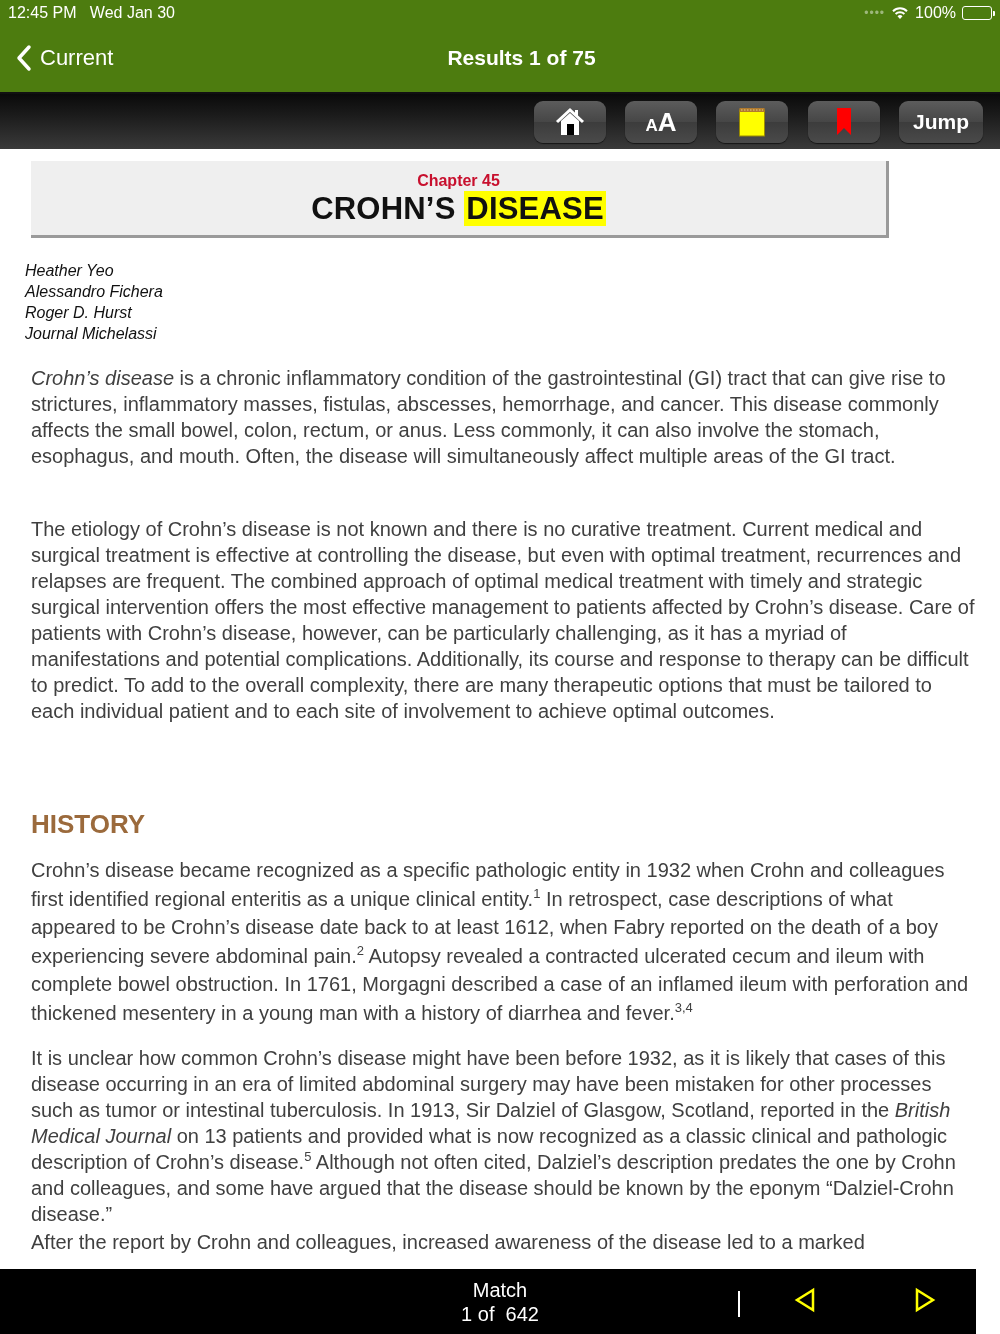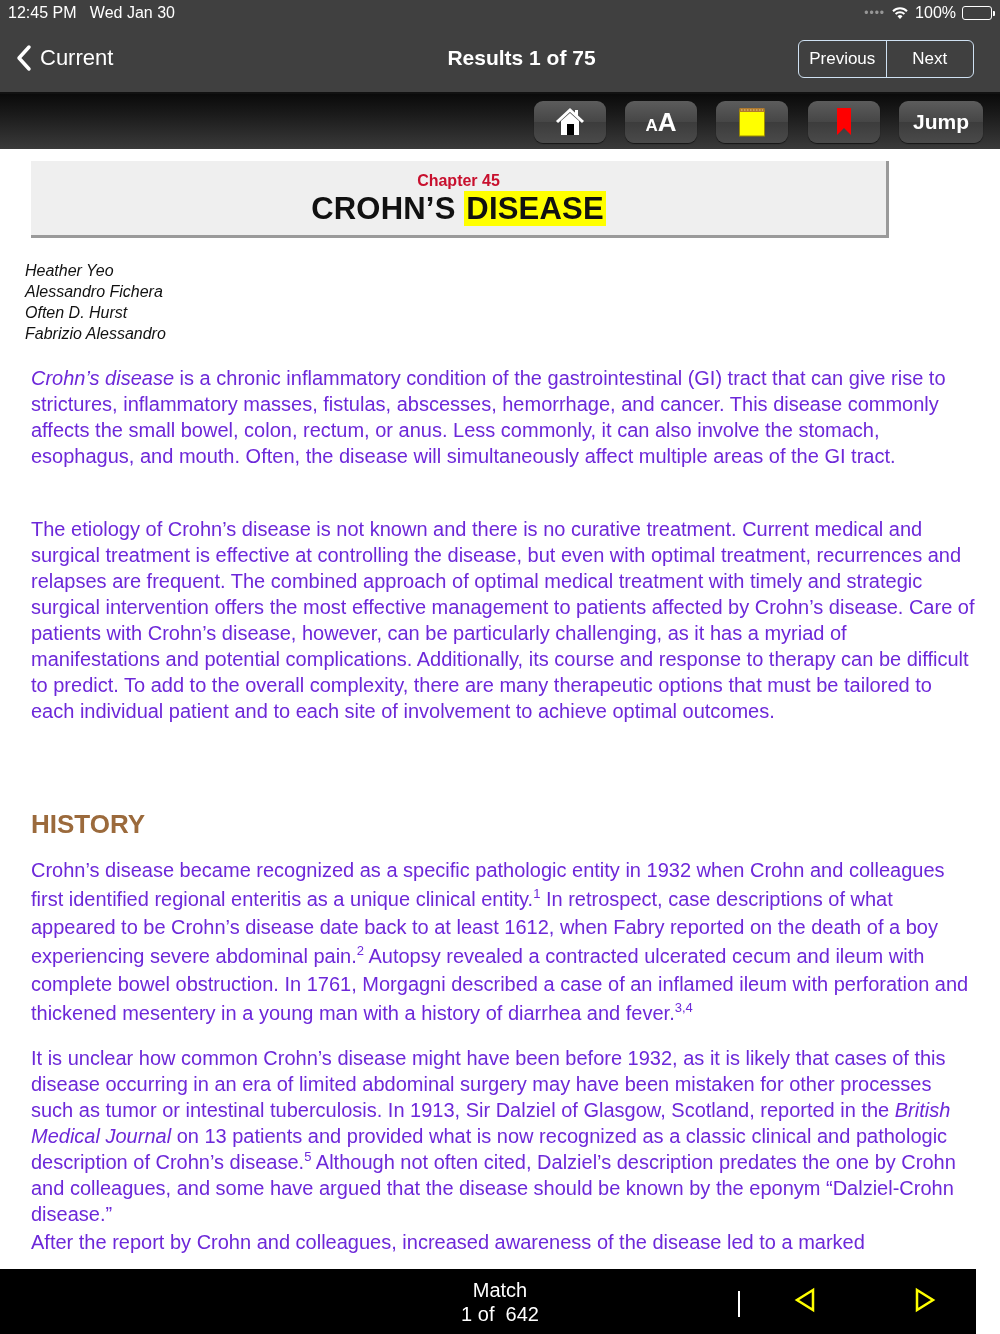--- a/index.html
+++ b/index.html
@@ -1,20 +1,20 @@
 <!DOCTYPE html>
 <html><head>
 <meta charset="utf-8">
 <style>
   * { box-sizing: border-box; margin: 0; padding: 0; }
   html, body { width: 1000px; height: 1334px; overflow: hidden; background: #ffffff; }
   body { font-family: "Liberation Sans", sans-serif; position: relative; color: #111; }
 
   
-  .topbar { position: absolute; left: 0; top: 0; width: 1000px; height: 92px; background: #404040; color: #fff; }
+  .topbar { position: absolute; left: 0; top: 0; width: 1000px; height: 92px; background: #4d7c0f; color: #fff; }
   .status-time { position: absolute; left: 8px; top: 4px; font-size: 16px; }
   .status-right { position: absolute; right: 8px; top: 4px; font-size: 16px; display: flex; align-items: center; gap: 6px; }
   .signal-dots { color: rgba(255,255,255,0.45); font-size: 12px; letter-spacing: 1px; }
   .battery { width: 30px; height: 14px; border: 1.5px solid #fff; border-radius: 3px; padding: 1.5px; position: relative; }
   .battery::after { content: ""; position: absolute; right: -4px; top: 4px; width: 2px; height: 5px; background: #fff; border-radius: 0 1px 1px 0; }
   .battery-fill { width: 100%; height: 100%; background: #fff; border-radius: 1px; }
 
   .back-btn { position: absolute; left: 14px; top: 44px; display: flex; align-items: center; gap: 6px; font-size: 22px; color: #fff; cursor: pointer; }
   .back-btn svg { width: 20px; height: 28px; }
   .nav-title { position: absolute; left: 0; width: 1000px; top: 46px; text-align: center; font-size: 21px; font-weight: bold; pointer-events: none; padding-left: 43px; }
@@ -35,21 +35,21 @@
 
   
   .content { position: absolute; left: 0; top: 149px; width: 1000px; height: 1120px; overflow: hidden; }
   .chapter-box { position: absolute; left: 31px; top: 12px; width: 858px; height: 77px; background: #efefef; border-right: 3px solid #9a9a9a; border-bottom: 3px solid #9a9a9a; text-align: center; }
   .chapter-label { color: #c8102e; font-size: 16px; font-weight: bold; margin-top: 11px; }
   .chapter-title { font-size: 31px; font-weight: bold; color: #111; margin-top: 1px; letter-spacing: 0.2px; }
   .hl { background: #ffff00; padding: 0 2px; }
 
   .authors { position: absolute; left: 25px; top: 111px; font-style: italic; font-size: 16px; line-height: 21px; }
 
-  .para { position: absolute; left: 31px; width: 945px; font-size: 20px; line-height: 26px; color: #6d28d9; }
+  .para { position: absolute; left: 31px; width: 945px; font-size: 20px; line-height: 26px; color: #404040; }
   .p1 { top: 216px; }
   .p2 { top: 367px; }
   .history-heading { position: absolute; left: 31px; top: 660px; font-size: 26px; font-weight: bold; color: #9b6a3c; }
   .p3 { top: 707px; line-height: 28.5px; }
   .p4 { top: 896px; }
   .p5 { top: 1080px; }
   sup { font-size: 13px; line-height: 0; vertical-align: super; }
   em { font-style: italic; }
 
   
@@ -78,24 +78,20 @@
     <span class="battery"><span class="battery-fill" style="width: 100%;"></span></span>
   </div>
 
   <div class="back-btn">
     <svg viewBox="0 0 20 28">
         <path d="M15 3 L5 14 L15 25" stroke="#fff" stroke-width="3.5" fill="none" stroke-linecap="round" stroke-linejoin="round"></path>
       </svg>
     <span>Current</span>
   </div>
   <div class="nav-title">Results 1 of 75</div>
-  <div class="seg">
-    <button>Previous</button>
-    <button>Next</button>
-  </div>
 </div>
 
 <div class="toolbar">
   <div class="tb-btn tb-home">
     <svg width="30" height="30" viewBox="0 0 30 30">
       <rect x="20" y="3" width="3" height="6" fill="#fff"></rect>
       <path d="M2 15 L15 3 L28 15" stroke="#fff" stroke-width="3" fill="none" stroke-linejoin="miter"></path>
       <path d="M6 14 L15 6 L24 14 L24 28 L6 28 Z" fill="#fff"></path>
       <rect x="12" y="17" width="7" height="11" fill="#000"></rect>
     </svg>
@@ -123,22 +119,22 @@
     <div class="chapter-label">Chapter 45</div>
     <div class="chapter-title">
       <span>CROHN’S</span>
       <span class="hl">DISEASE</span>
     </div>
   </div>
 
   <div class="authors">
     <div>Heather Yeo</div>
     <div>Alessandro Fichera</div>
-    <div>Often D. Hurst</div>
-    <div>Fabrizio Alessandro</div>
+    <div>Roger D. Hurst</div>
+    <div>Journal Michelassi</div>
   </div>
 
   <p class="para p1"><em>Crohn’s disease</em><span> is a chronic inflammatory condition of the gastrointestinal (GI) tract that can give rise to strictures, inflammatory masses, fistulas, abscesses, hemorrhage, and cancer. This disease commonly affects the small bowel, colon, rectum, or anus. Less commonly, it can also involve the stomach, esophagus, and mouth. Often, the disease will simultaneously affect multiple areas of the GI tract.</span></p>
 
   <p class="para p2">The etiology of Crohn’s disease is not known and there is no curative treatment. Current medical and surgical treatment is effective at controlling the disease, but even with optimal treatment, recurrences and relapses are frequent. The combined approach of optimal medical treatment with timely and strategic surgical intervention offers the most effective management to patients affected by Crohn’s disease. Care of patients with Crohn’s disease, however, can be particularly challenging, as it has a myriad of manifestations and potential complications. Additionally, its course and response to therapy can be difficult to predict. To add to the overall complexity, there are many therapeutic options that must be tailored to each individual patient and to each site of involvement to achieve optimal outcomes.</p>
 
   <h2 class="history-heading">HISTORY</h2>
 
   <p class="para p3"><span>Crohn’s disease became recognized as a specific pathologic entity in 1932 when Crohn and colleagues first identified regional enteritis as a unique clinical entity.</span><sup>1</sup><span> In retrospect, case descriptions of what appeared to be Crohn’s disease date back to at least 1612, when Fabry reported on the death of a boy experiencing severe abdominal pain.</span><sup>2</sup><span> Autopsy revealed a contracted ulcerated cecum and ileum with complete bowel obstruction. In 1761, Morgagni described a case of an inflamed ileum with perforation and thickened mesentery in a young man with a history of diarrhea and fever.</span><sup>3,4</sup></p>
 

